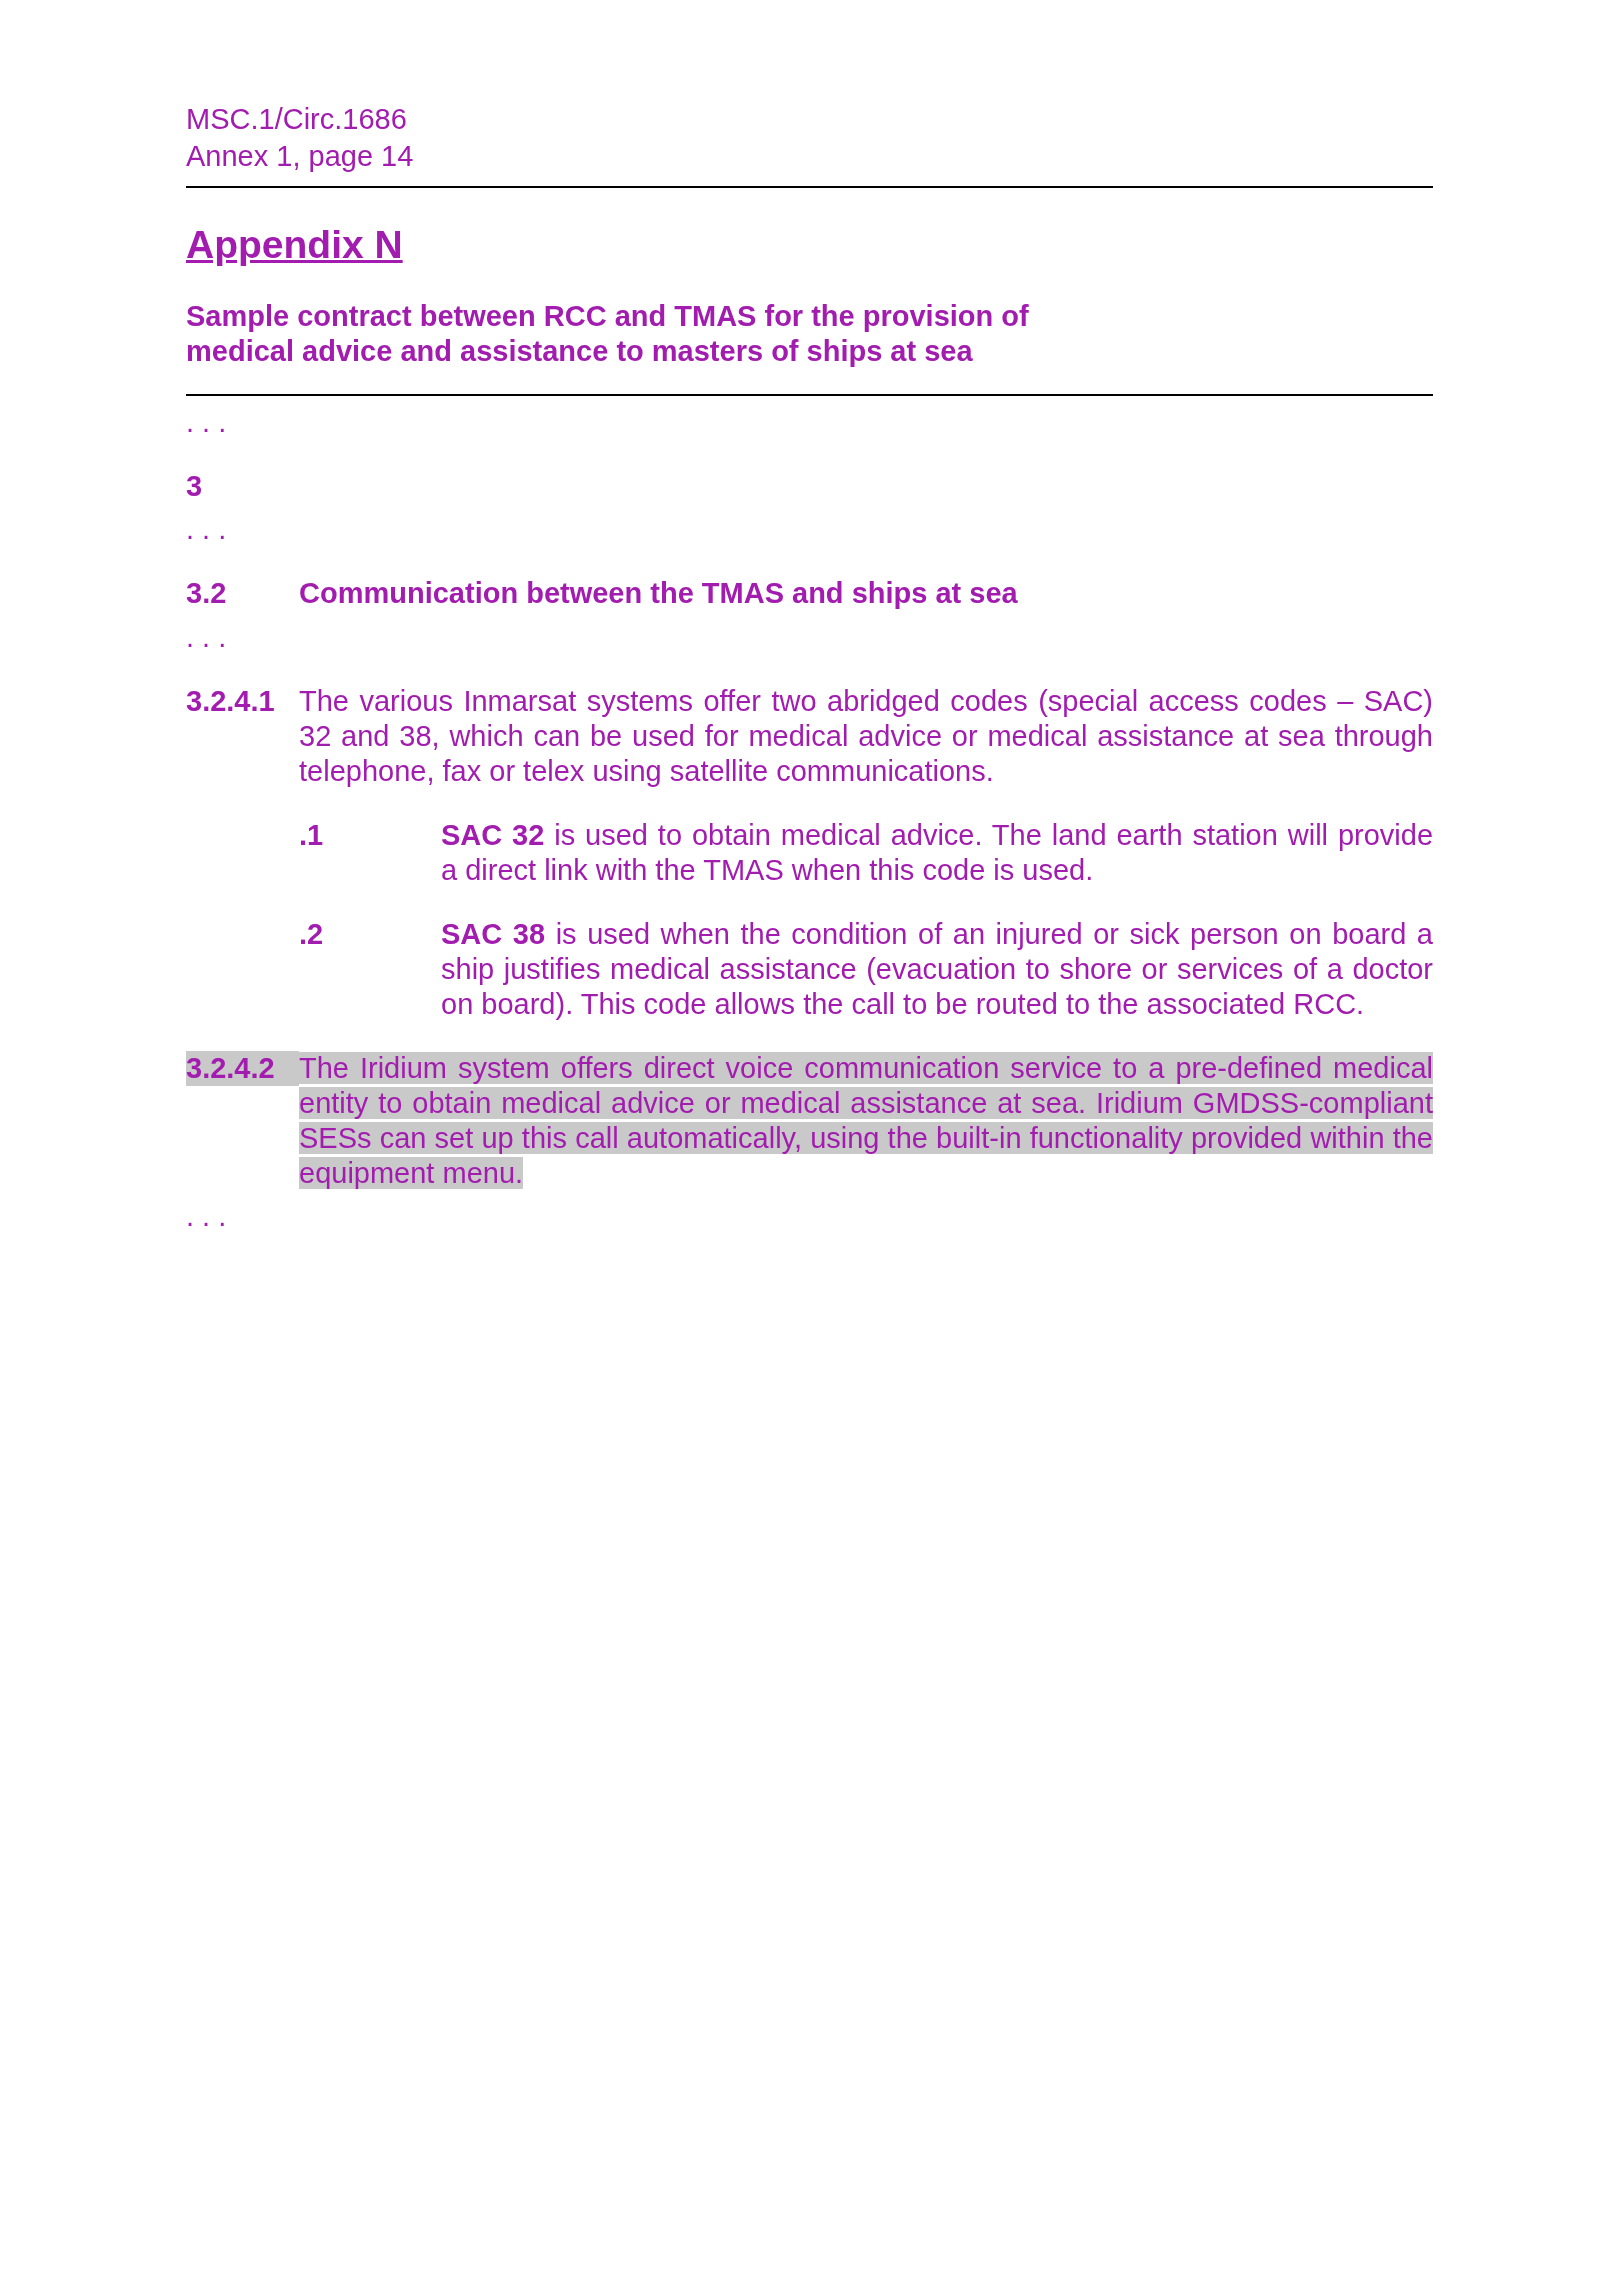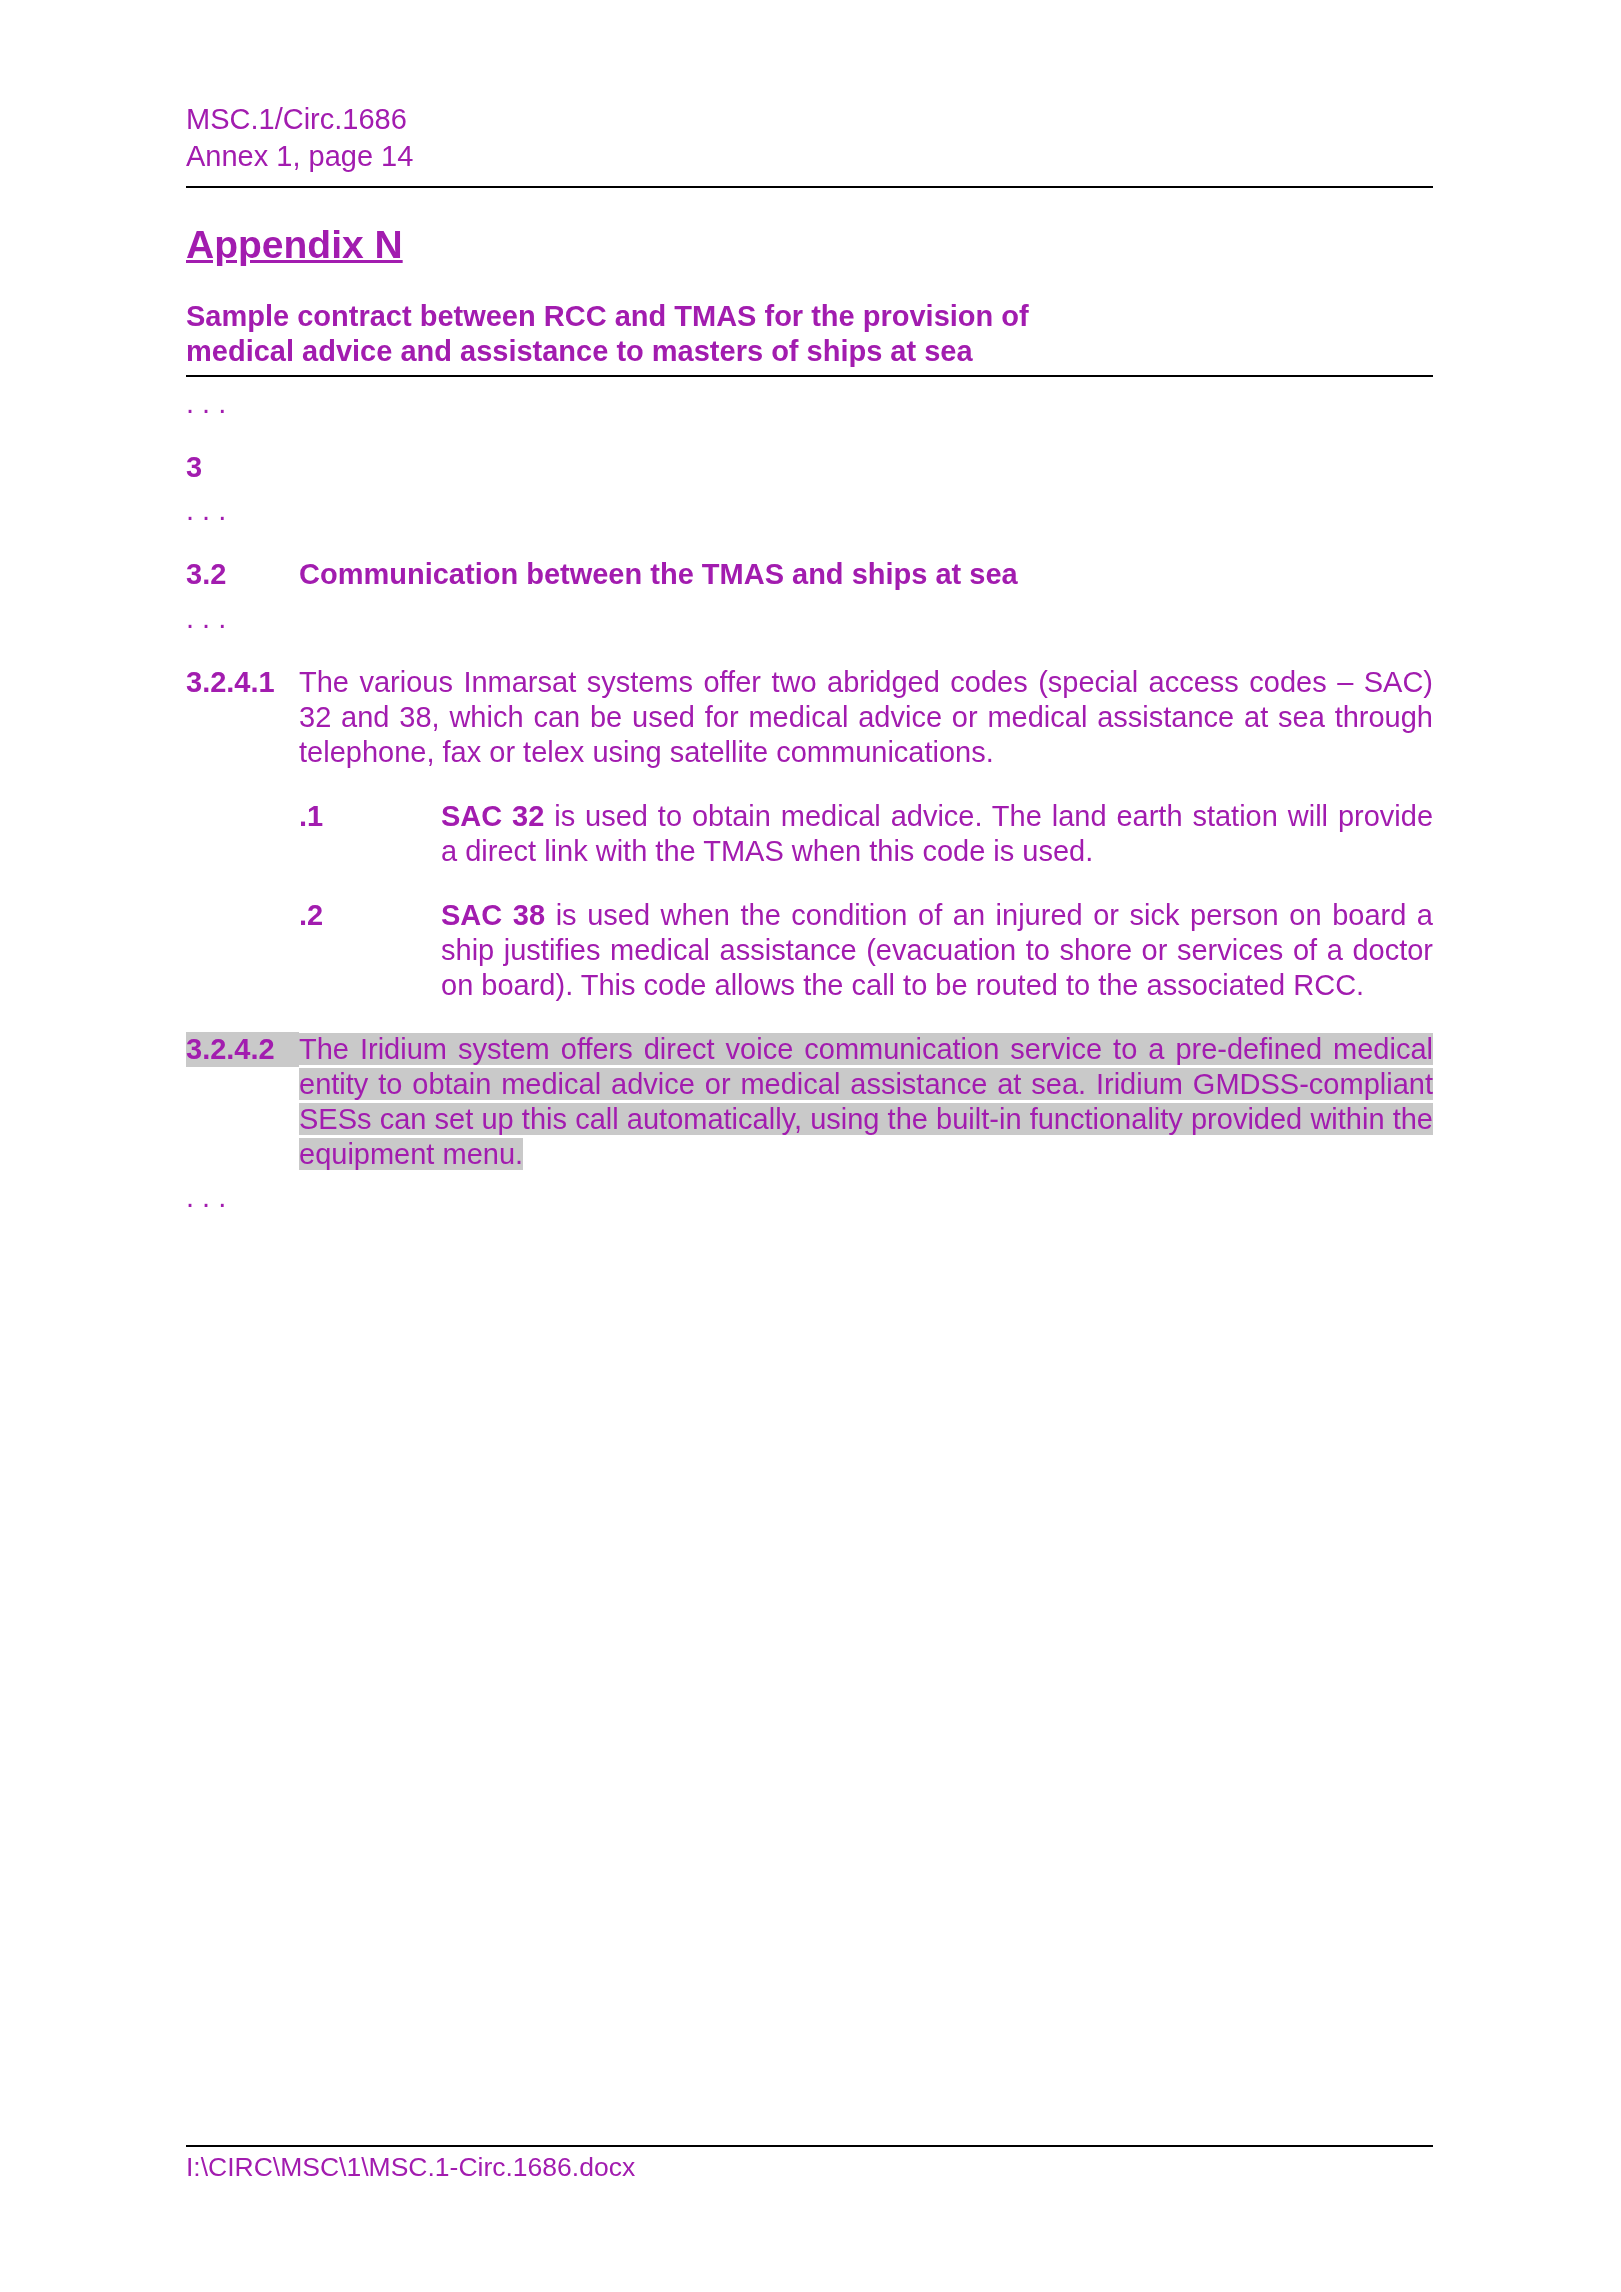--- a/index.html
+++ b/index.html
@@ -30,21 +30,21 @@
   .appendix-title {
     margin-top: 35px;
     font-size: 39px;
     line-height: 43px;
     font-weight: bold;
     text-decoration: underline;
   }
   .subtitle-block {
     margin-top: 33px;
     font-weight: bold;
-    padding-bottom: 6px;
+    padding-bottom: 25px;
     border-bottom: 2.9px solid #000000;
   }
   .dots { margin-top: 8.8px; }
   .block { margin-top: 29px; }
   .row { display: flex; align-items: flex-start; }
   .num-col {
     flex: none;
     width: 113px;
     font-weight: bold;
   }
@@ -125,18 +125,14 @@
 
     <div class="block row">
       <div class="num-col hl-bg">3.2.4.2</div>
       <div class="body-col"><span class="hl-bg">The Iridium system offers direct voice communication service to a pre-defined medical entity to obtain medical advice or medical assistance at sea. Iridium GMDSS-compliant SESs can set up this call automatically, using the built-in functionality provided within the equipment menu.</span></div>
     </div>
 
     <div class="dots" style="margin-top:7.8px">. . .</div>
 
   </div>
 
-  <div class="footer">
-    <div class="footer-rule"></div>
-    <div class="footer-text">I:\CIRC\MSC\1\MSC.1-Circ.1686.docx</div>
-  </div>
 </div>
 
 
 </body></html>

